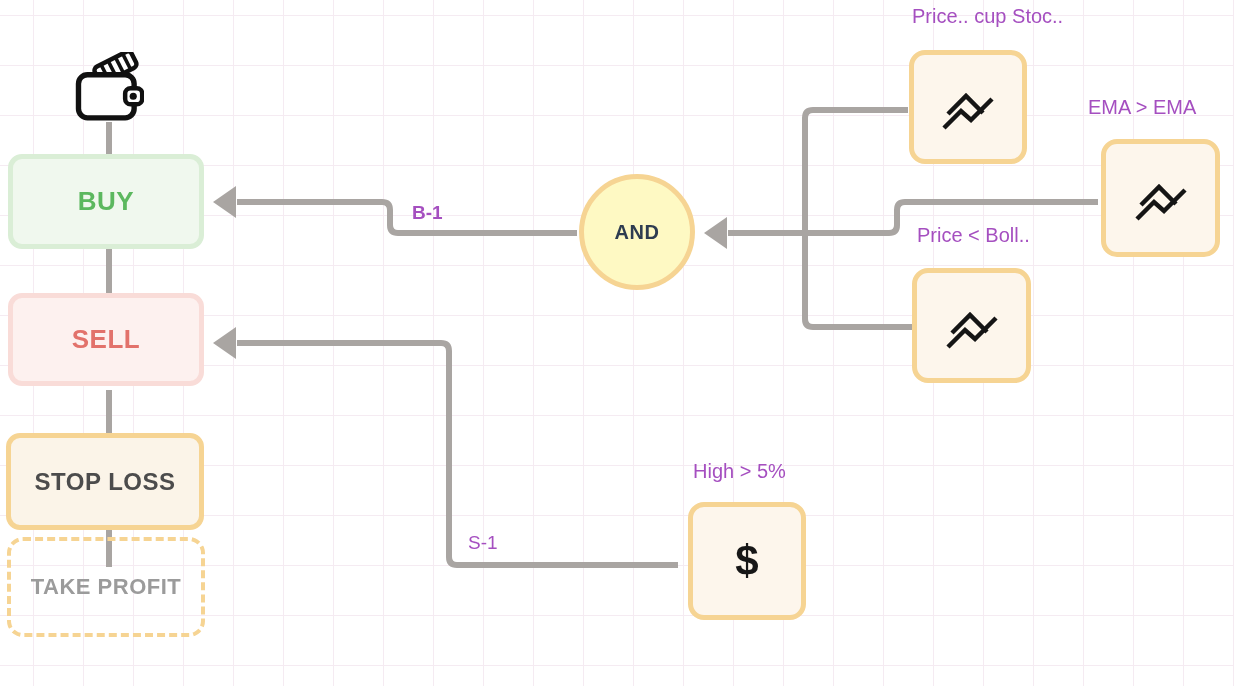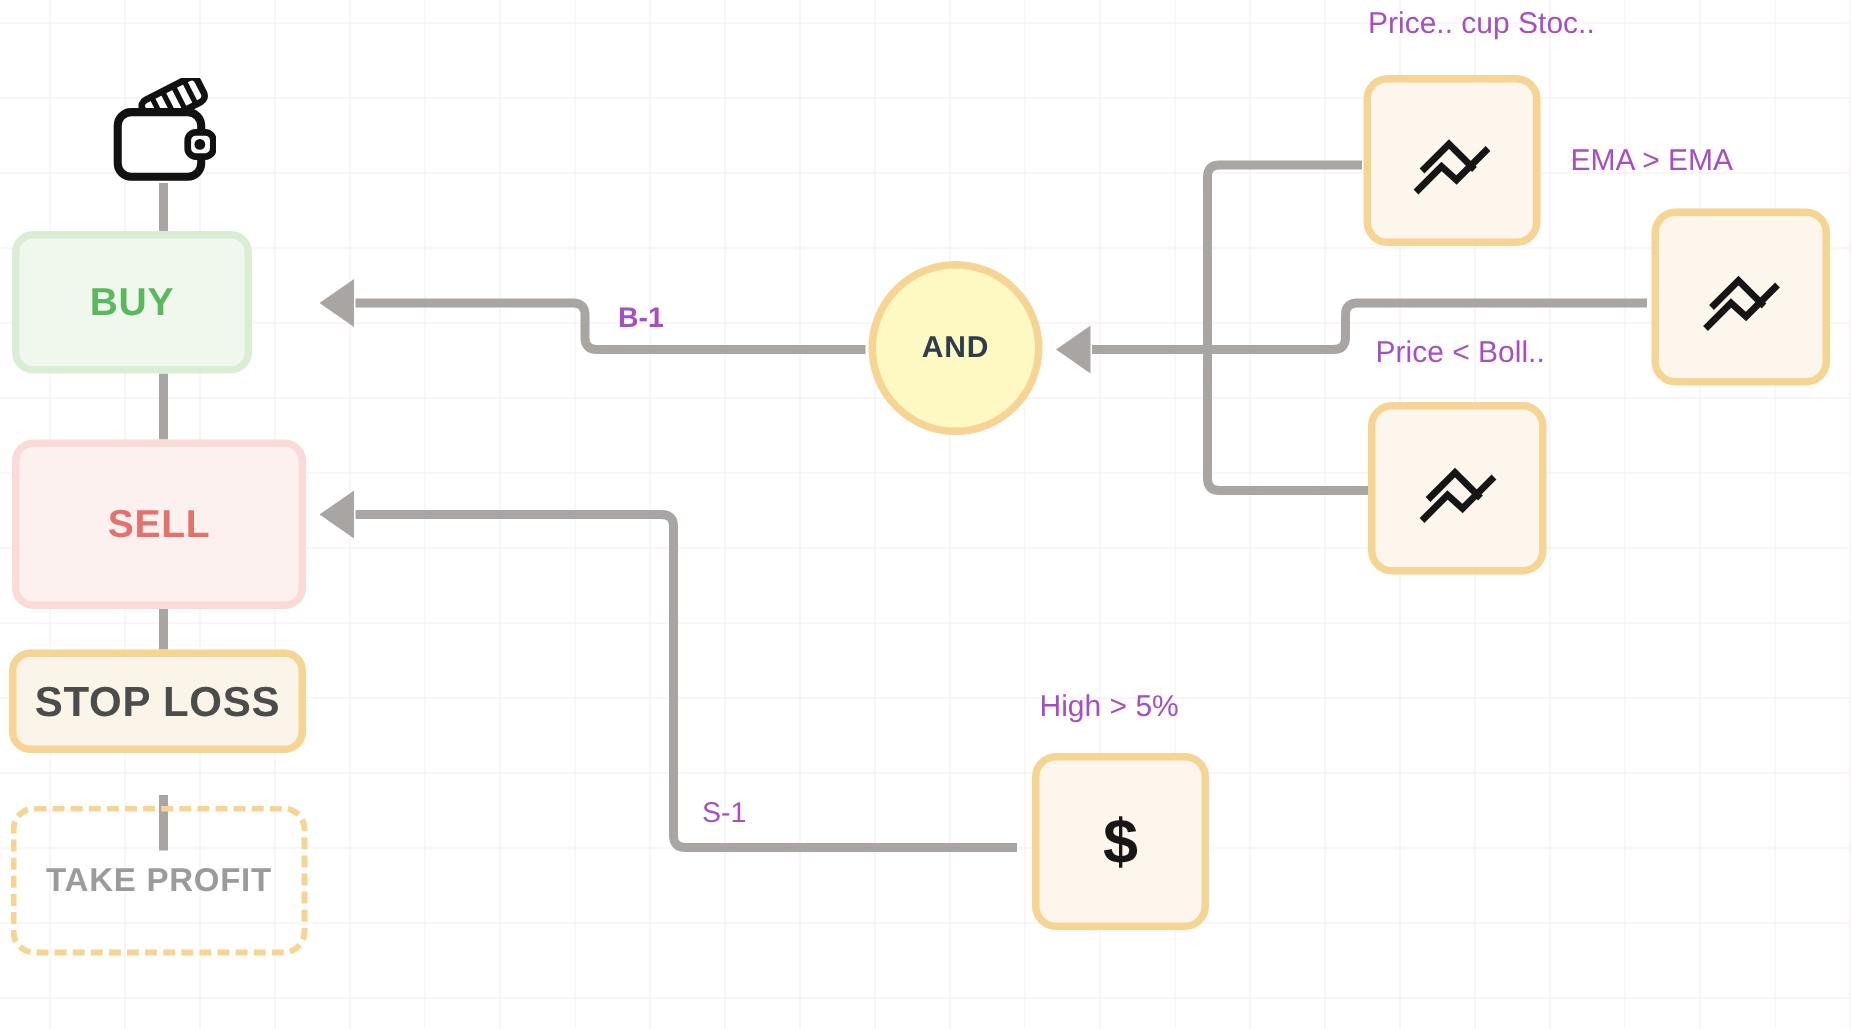--- a/index.html
+++ b/index.html
@@ -11,33 +11,33 @@
       linear-gradient(to right,#f5ebf2 1px,transparent 1px),
       linear-gradient(to bottom,#f5ebf2 1px,transparent 1px);
     background-size:50px 50px;
     background-position:33px 15px;
   }
   #edge-layer{position:absolute;left:0;top:0;width:1234px;height:686px;z-index:1;}
   .edge{stroke:#a9a5a2;stroke-width:6;fill:none;}
   .arrowhead{fill:#a9a5a2;stroke:none;}
   .node{position:absolute;z-index:2;display:flex;align-items:center;justify-content:center;box-sizing:border-box;}
   .action-node{border-radius:14px;font-weight:bold;letter-spacing:.5px;}
-  .node-buy{left:8px;top:154px;width:160px;height:95px;background:#f0f8ee;border:5px solid #daeed6;color:#5cb85f;font-size:26px;}
-  .node-sell{left:8px;top:293px;width:196px;height:113px;background:#fdf1ef;border:5px solid #f9dcd8;color:#e2726b;font-size:26px;}
-  .node-stop{left:6px;top:433px;width:198px;height:69px;background:#fbf4e8;border:5px solid #f6d493;color:#4c4c4c;font-size:28px;}
+  .node-buy{left:8px;top:154px;width:196px;height:95px;background:#f0f8ee;border:5px solid #daeed6;color:#5cb85f;font-size:26px;}
+  .node-sell{left:8px;top:293px;width:196px;height:93px;background:#fdf1ef;border:5px solid #f9dcd8;color:#e2726b;font-size:26px;}
+  .node-stop{left:6px;top:433px;width:198px;height:97px;background:#fbf4e8;border:5px solid #f6d493;color:#4c4c4c;font-size:24px;}
   .node-take{left:7px;top:537px;width:198px;height:100px;background:transparent;border:4px dashed #f6d493;color:#9b9b9b;font-size:22px;border-radius:16px;}
   .node-and{left:579px;top:174px;width:116px;height:116px;border-radius:50%;background:#fef9c3;border:5px solid #f6d493;color:#2e3c50;font-weight:bold;font-size:20px;letter-spacing:.5px;}
   .cond-node{background:#fdf6ec;border:5px solid #f6d493;border-radius:16px;}
   .cond-stoch{left:909px;top:50px;width:118px;height:114px;}
   .cond-ema{left:1101px;top:139px;width:119px;height:118px;}
   .cond-boll{left:912px;top:268px;width:119px;height:115px;}
   .cond-high{left:688px;top:502px;width:118px;height:118px;}
   .cond-label{position:absolute;z-index:2;color:#a54fc0;font-size:20px;white-space:nowrap;}
   .lbl-stoch{left:912px;top:5px;}
-  .lbl-ema{left:1047px;top:96px;}
+  .lbl-ema{left:1088px;top:96px;}
   .lbl-boll{left:917px;top:224px;}
   .lbl-high{left:693px;top:460px;}
   .edge-label{position:absolute;z-index:2;color:#a54fc0;font-size:19px;white-space:nowrap;}
   .lbl-b1{left:412px;top:202px;font-weight:bold;}
   .lbl-s1{left:468px;top:532px;}
   #wallet{position:absolute;left:74px;top:52px;width:70px;height:76px;z-index:2;}
   .chart-icon-svg{width:56px;height:48px;}
   .dollar{font-size:42px;font-weight:bold;color:#171717;}
 </style>
 </head>

